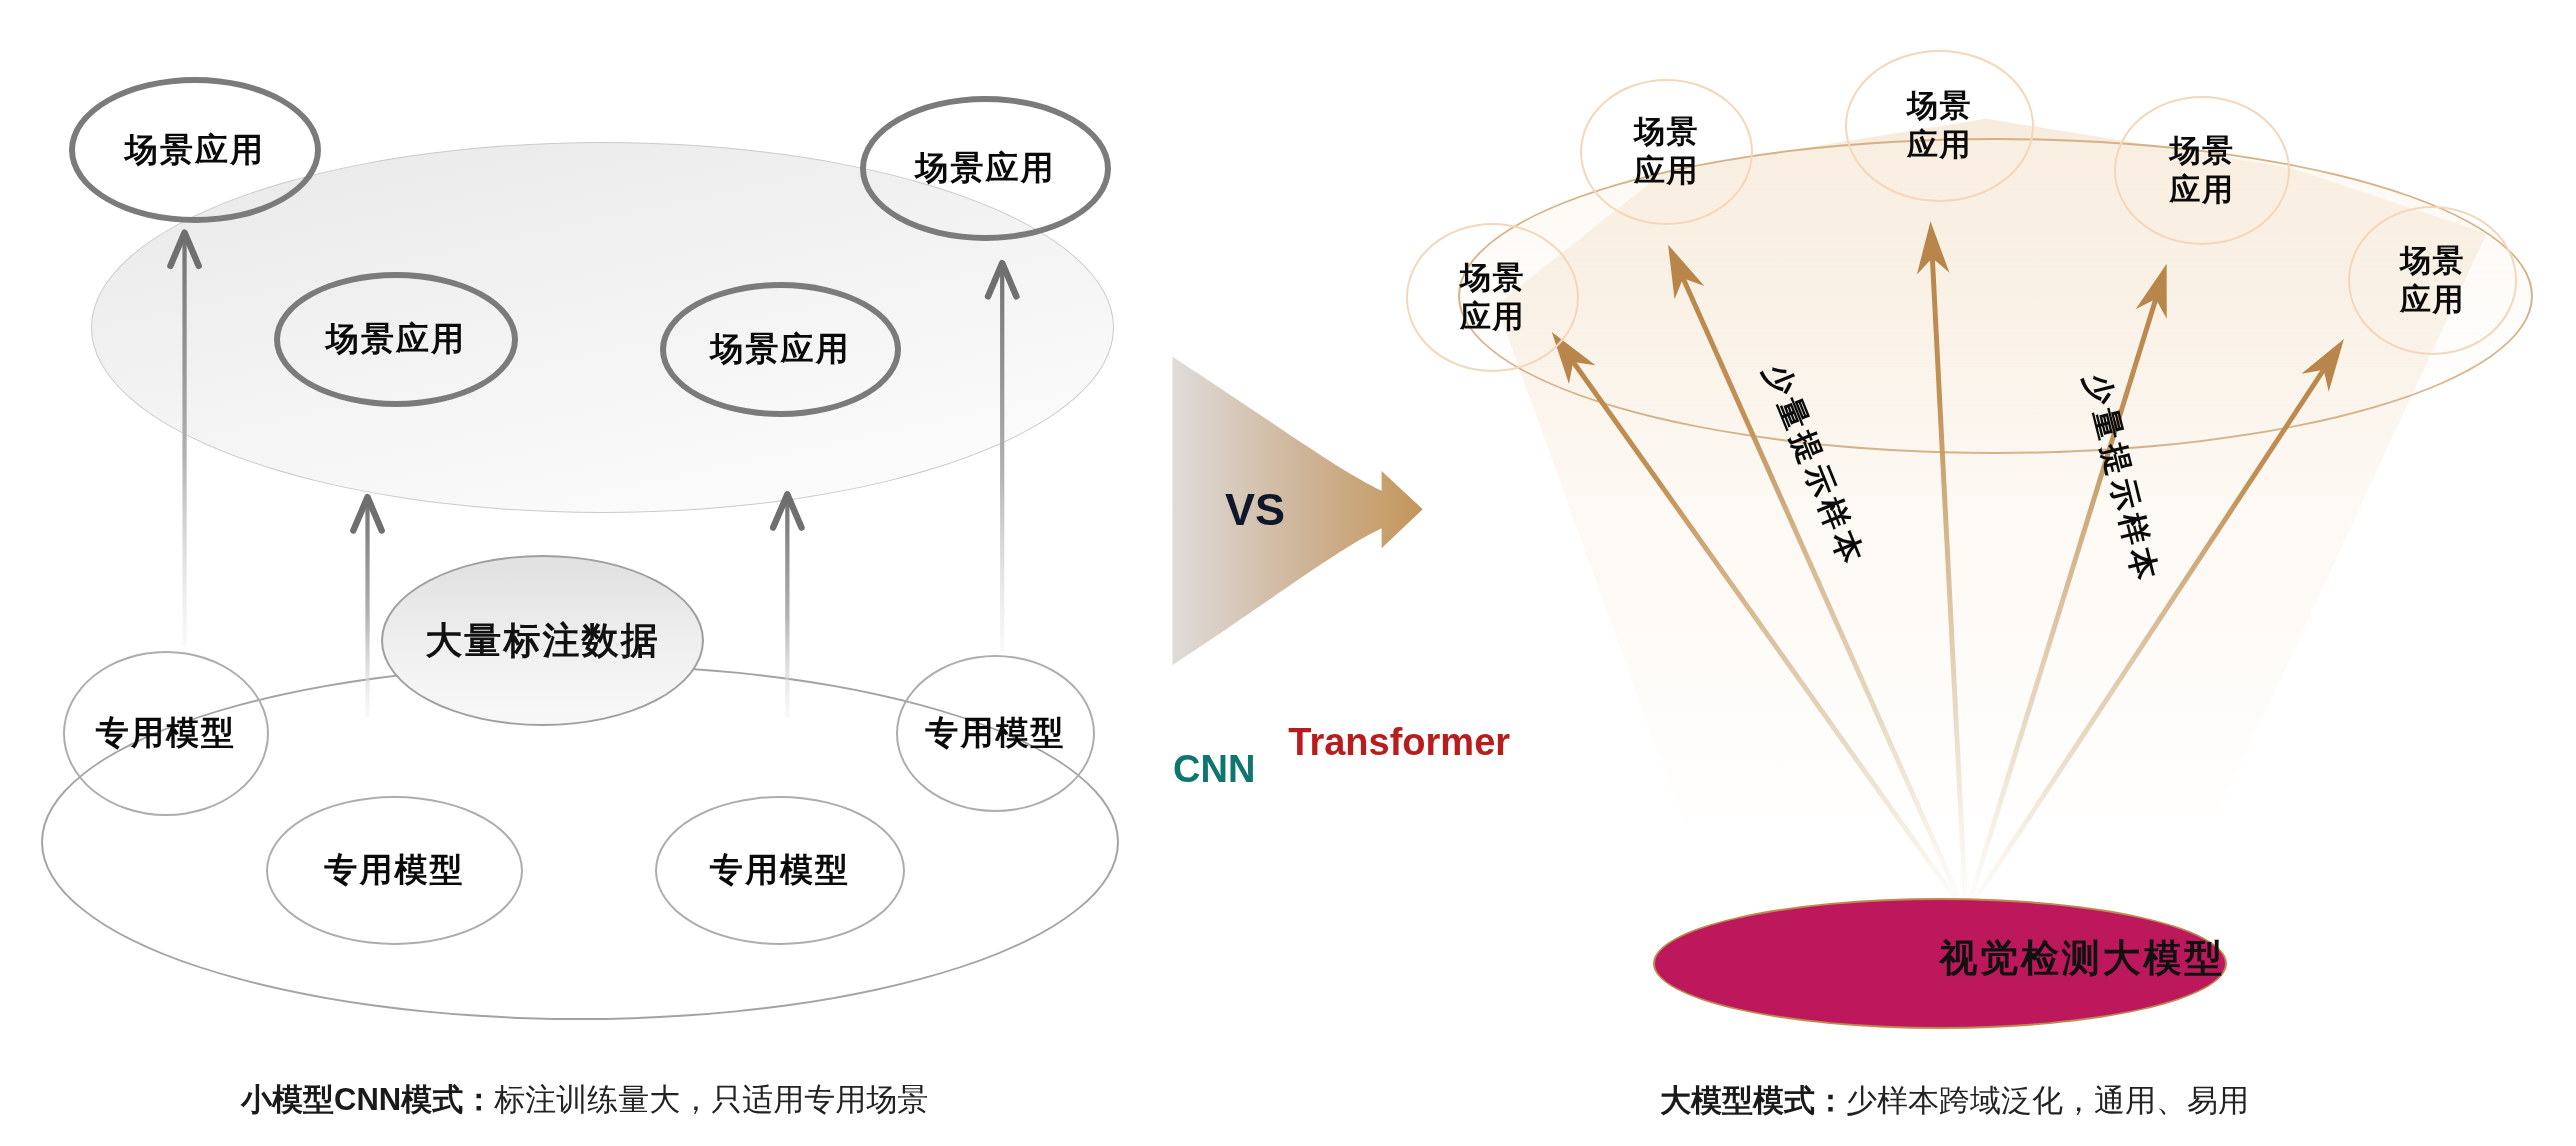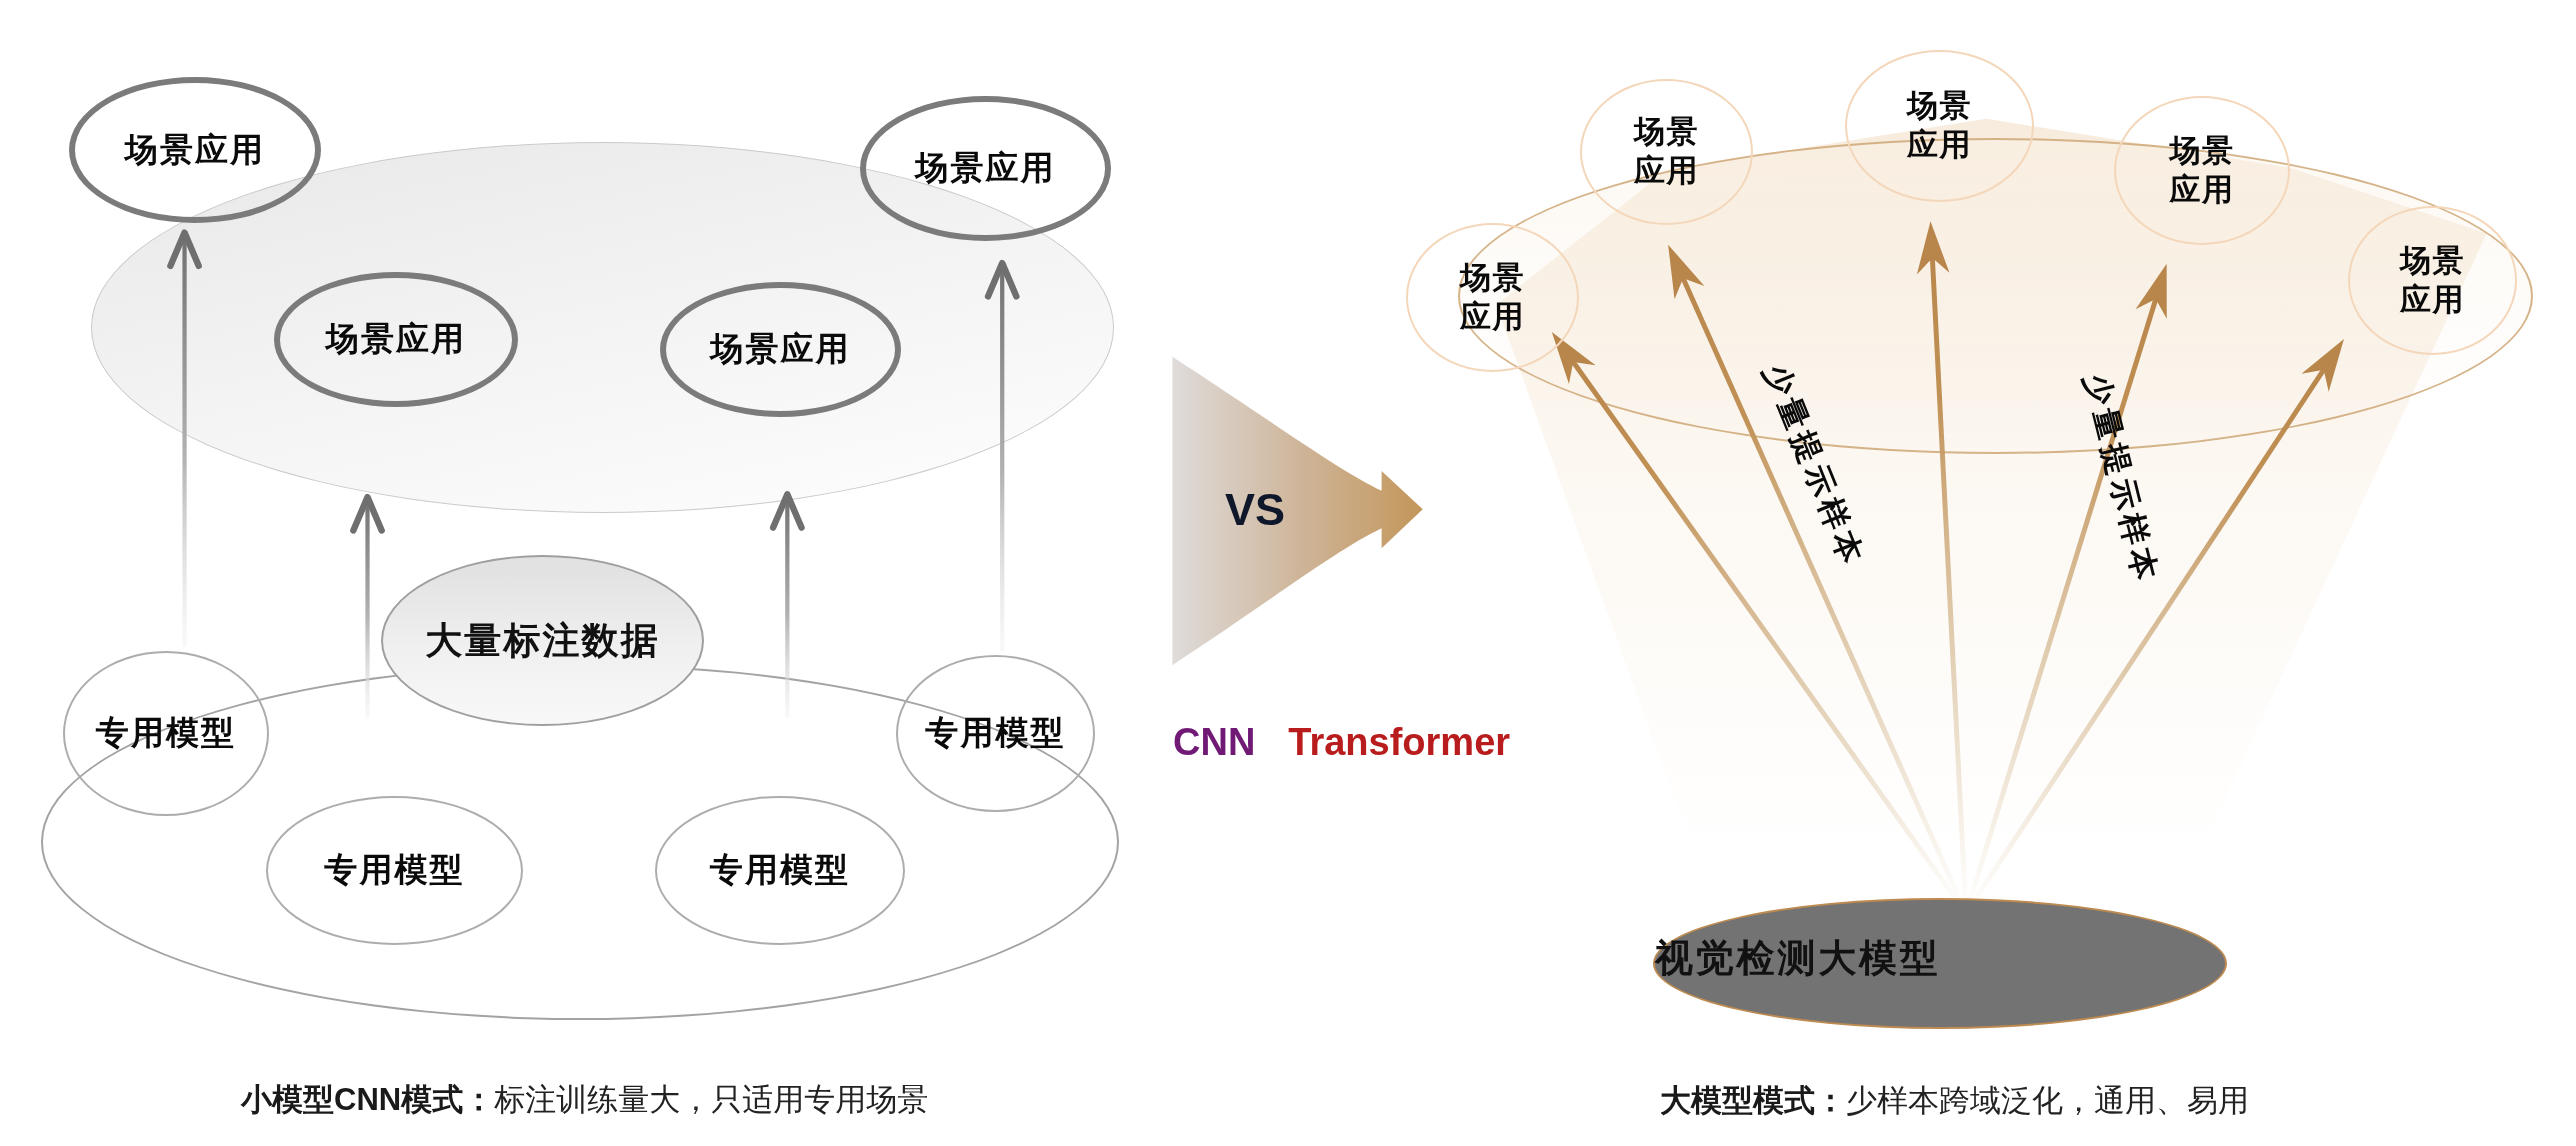--- a/index.html
+++ b/index.html
@@ -30,22 +30,22 @@
   #big-ellipse-right{
     border-radius:50%;border:2.1px solid rgba(206,167,118,0.85);z-index:1;
     background:linear-gradient(180deg,rgba(250,241,229,0.45),rgba(255,255,255,0));
   }
   #cone-right{
     z-index:0;
     background:linear-gradient(180deg,rgba(246,233,216,0.9) 0%,rgba(250,242,231,0.55) 45%,rgba(255,255,255,0) 92%);
     clip-path:polygon(3.4% 23.7%,19.9% 7%,50.7% 0.7%,80.1% 6.8%,99% 14.9%,68.5% 99.3%,24.7% 99.3%);
   }
   #big-model-ellipse{
-    border-radius:50%;border:2.8px solid #bd8a50;background:#737373;z-index:4;
-    display:flex;align-items:center;justify-content:flex-start;padding-bottom:10px;box-sizing:border-box;
+    border-radius:50%;border:2.8px solid #bd8a50;background:#be185d;z-index:4;
+    display:flex;align-items:center;justify-content:flex-end;padding-bottom:10px;box-sizing:border-box;
   }
   #big-model-ellipse .lbl{font-weight:700;font-size:38px;letter-spacing:2.8px;}
   #arrow-layer{position:absolute;left:0;top:0;z-index:3;pointer-events:none;}
   .fewshot{
     position:absolute;z-index:5;font-weight:700;font-size:31px;letter-spacing:5px;color:#0a0a0a;white-space:nowrap;
   }
   #vs-label{z-index:5;font-weight:800;font-size:45px;color:#0f172a;transform:translate(-50%,-50%);}
   #cnn-row{z-index:5;display:flex;gap:33px;font-weight:800;font-size:38px;}
   .caption{z-index:5;font-size:31px;white-space:nowrap;color:#1a1a1a;}
   .caption .b{font-weight:700;}
@@ -150,21 +150,21 @@
 
   <div class="abs" id="big-model-ellipse" style="left: 1653px; top: 898px; width: 574px; height: 131px;">
     <span class="lbl">视觉检测大模型</span>
   </div>
 
   <div class="fewshot" style="left: 1814px; top: 466px; transform: translate(-50%, -50%) rotate(68deg);">少量提示样本</div>
   <div class="fewshot" style="left: 2121px; top: 479px; transform: translate(-50%, -50%) rotate(76deg);">少量提示样本</div>
 
   <div class="abs" id="vs-label" style="left: 1255px; top: 510px;">VS</div>
   <div class="abs" id="cnn-row" style="left: 1173px; top: 721px;">
-    <span id="cnn-text" style="color: #701a75;">CNN</span>
+    <span id="cnn-text" style="color: #0f766e; margin-top: 27px;">CNN</span>
     <span id="transformer-text" style="color: #b91c1c;">Transformer</span>
   </div>
 
   <div class="abs caption" id="left-caption" style="left: 241px; top: 1079px; text-align: right;">
     <span class="b">小模型CNN模式：</span><span class="r">标注训练量大，只适用专用场景</span>
   </div>
   <div class="abs caption" id="right-caption" style="left: 1660px; top: 1080px;">
     <span class="b">大模型模式：</span><span class="r">少样本跨域泛化，通用、易用</span>
   </div>
 

